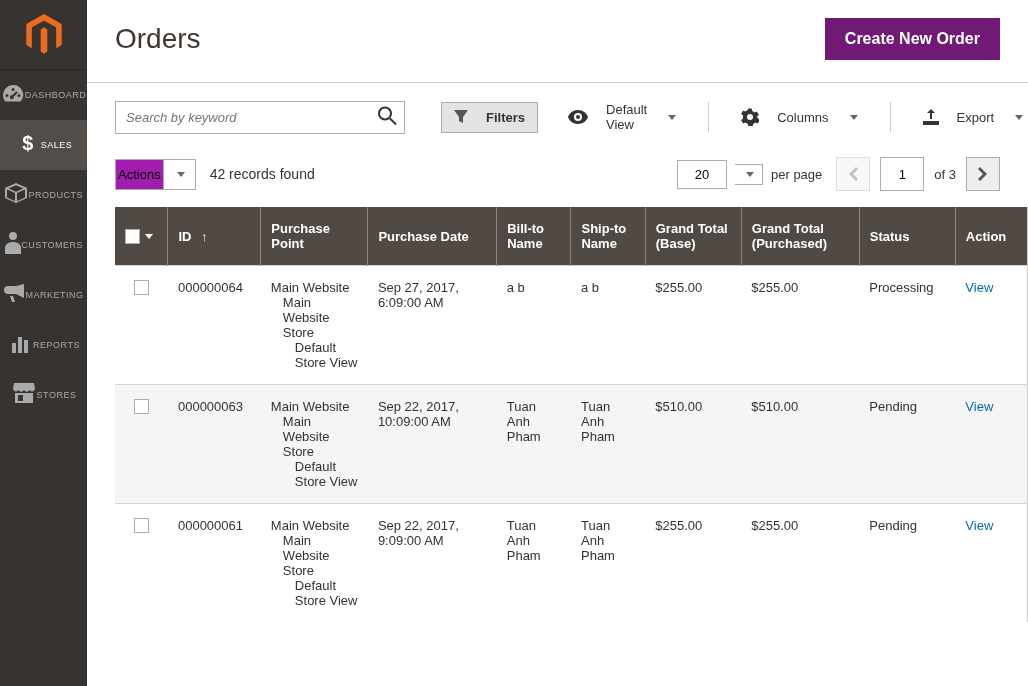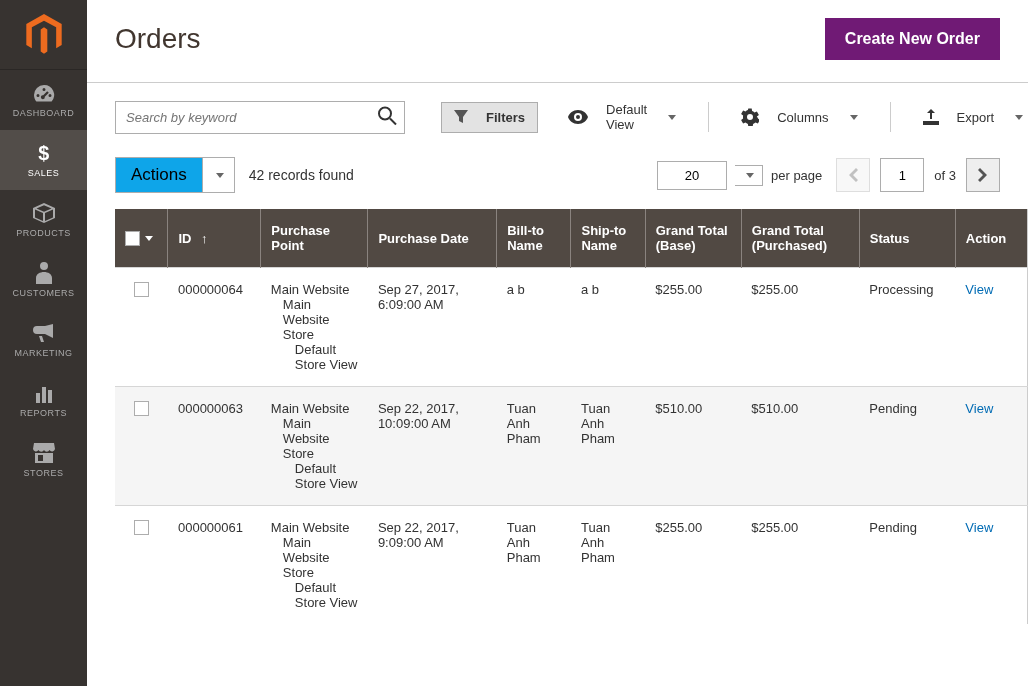--- a/index.html
+++ b/index.html
@@ -4,21 +4,21 @@
 <style>
 * { box-sizing: border-box; margin: 0; padding: 0; }
 body { font-family: 'Helvetica Neue', Arial, sans-serif; font-size: 13px; color: #333; background: #fff; }
 
 .app { display: flex; width: 1028px; height: 686px; overflow: hidden; }
 
 
 .sidebar { width: 87px; background: #373330; display: flex; flex-direction: column; flex-shrink: 0; }
 .sidebar .logo { height: 70px; display: flex; align-items: center; justify-content: center; border-bottom: 1px solid #2a2725; }
 .sidebar .logo svg { width: 36px; height: 42px; }
-.nav-item { display: flex; flex-direction: column; align-items: center; justify-content: center; padding: 12px 4px; color: #aaa; font-size: 9px; letter-spacing: 0.5px; cursor: pointer; text-align: center; }
+.nav-item { display: flex; align-items: center; justify-content: center; padding: 12px 4px; color: #aaa; font-size: 9px; letter-spacing: 0.5px; cursor: pointer; text-align: center; }
 .nav-item.active { background: #524d49; color: #fff; }
 .nav-item .icon { width: 26px; height: 22px; margin-bottom: 4px; display: flex; align-items: center; justify-content: center; color: #aaa; }
 .nav-item.active .icon { color: #fff; }
 
 
 .main { flex: 1; display: flex; flex-direction: column; overflow: hidden; }
 .header { display: flex; align-items: center; justify-content: space-between; padding: 18px 28px 22px 28px; border-bottom: 1px solid #ccc; }
 .page-title { font-size: 28px; font-weight: 400; color: #41362f; }
 .create-btn { background: #701a75; color: #fff; border: none; padding: 12px 20px; font-size: 16px; font-weight: 600; cursor: pointer; }
 
@@ -29,25 +29,25 @@
 .search-wrap .search-icon { position: absolute; right: 8px; top: 50%; transform: translateY(-50%); color: #555; }
 .spacer { flex: 1; }
 .tool-btn { display: inline-flex; align-items: center; gap: 18px; padding: 7px 12px; cursor: pointer; font-size: 13px; color: #333; }
 .filters-btn { background: #e3e3e3; border: 1px solid #adadad; font-weight: 600; }
 .tool-sep { border-left: 1px solid #ccc; height: 30px; margin: 0 2px; }
 .caret { width: 0; height: 0; border-left: 4px solid transparent; border-right: 4px solid transparent; border-top: 5px solid #666; margin-left: 3px; }
 
 
 .toolbar2 { display: flex; align-items: center; padding: 6px 28px 16px 28px; gap: 14px; }
 .actions-wrap { display: flex; }
-.actions-btn { border: 1px solid #adadad; background: #0ea5e9; padding: 7px 15px; font-size: 17px; }
+.actions-btn { border: 1px solid #adadad; background: #a21caf; padding: 7px 2px; font-size: 13px; }
 .actions-caret { border: 1px solid #adadad; border-left: none; background: #fff; padding: 7px 10px; display: flex; align-items: center; }
 .records-found { font-size: 14px; color: #333; }
 .perpage-wrap { display: flex; align-items: center; gap: 8px; }
-.perpage-input { border: 1px solid #adadad; padding: 6px 8px; width: 70px; text-align: center; font-size: 13px; }
+.perpage-input { border: 1px solid #adadad; padding: 6px 8px; width: 50px; text-align: center; font-size: 13px; }
 .perpage-caret { border: 1px solid #adadad; border-left: none; background: #fff; padding: 7px 8px; display: flex; align-items: center; }
 .perpage-label { font-size: 13px; color: #333; }
 .pager { display: flex; align-items: center; gap: 10px; }
 .pager-btn { width: 34px; height: 34px; border: 1px solid #adadad; background: #eee; display: flex; align-items: center; justify-content: center; cursor: pointer; }
 .pager-btn.disabled { opacity: 0.4; cursor: default; }
 .pager-input { border: 1px solid #adadad; width: 44px; height: 34px; text-align: center; font-size: 13px; }
 .pager-of { font-size: 13px; }
 
 
 .table-wrap { flex: 1; overflow: auto; padding: 0 0 0 0; }

